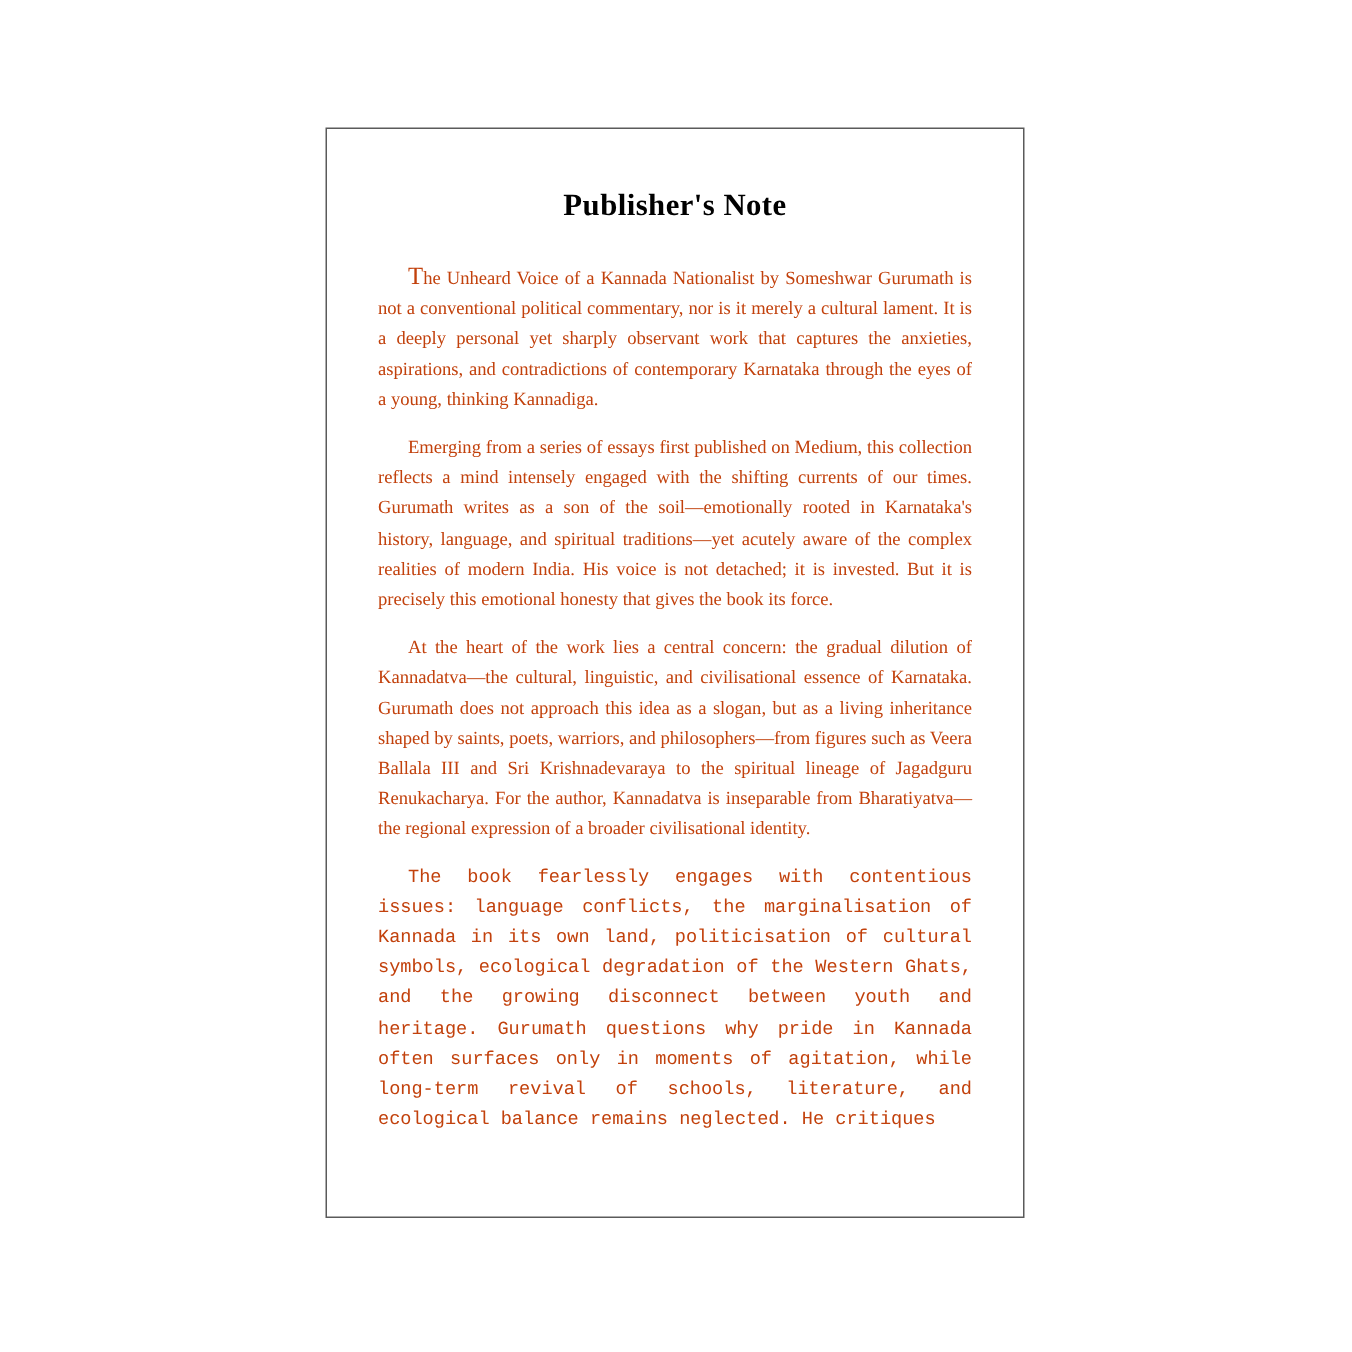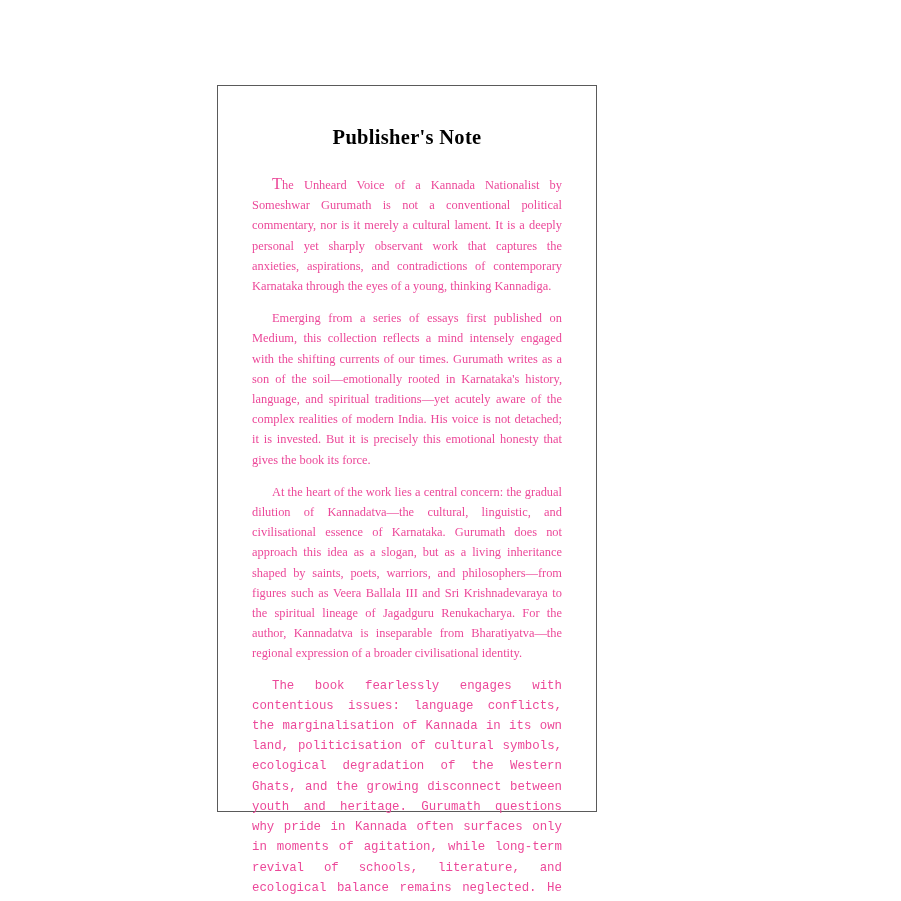--- a/index.html
+++ b/index.html
@@ -16,21 +16,21 @@
   }
   .page-wrap {
     position: relative;
     width: 901px;
     height: 901px;
   }
   .page {
     position: absolute;
     left: 217px;
     top: 85px;
-    width: 380px;
+    width: 466px;
     height: 727px;
     background: #ffffff;
     border: 1px solid #5a5a5a;
     box-sizing: border-box;
   }
   .page-inner {
     padding: 36px 34px 20px 34px;
   }
   .doc-title {
     text-align: center;
@@ -41,21 +41,21 @@
     margin: 4px 0 26px 0;
     color: #000000;
   }
   p.body-par {
     margin: 12px 0 11px 0;
     text-align: justify;
     text-justify: inter-word;
     font-size: 12.4px;
     line-height: 20.2px;
     text-indent: 20px;
-    color: #ec4899;
+    color: #c2410c;
     hyphens: none;
   }
   p.body-par:last-child {
     margin-bottom: 0;
     font-family: Liberation Mono, monospace;
   }
   .dropcap {
     font-size: 16.5px;
     line-height: 1;
   }

